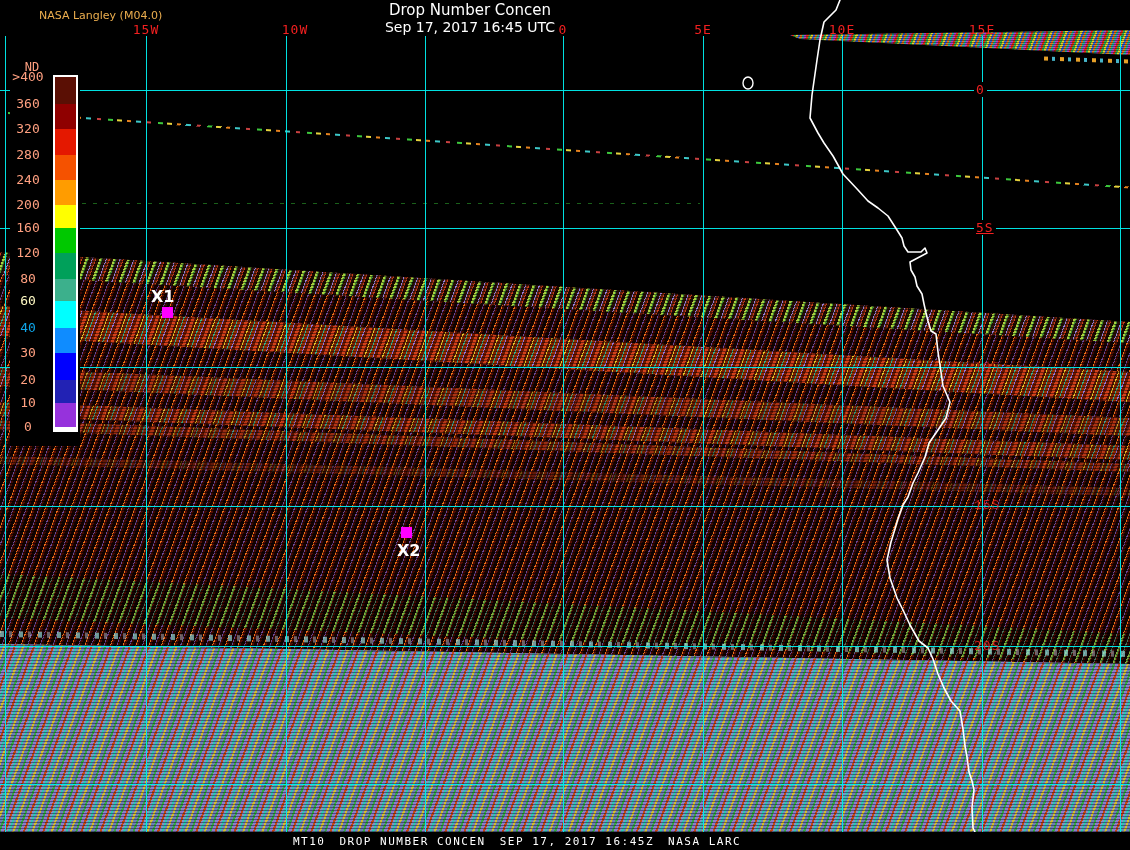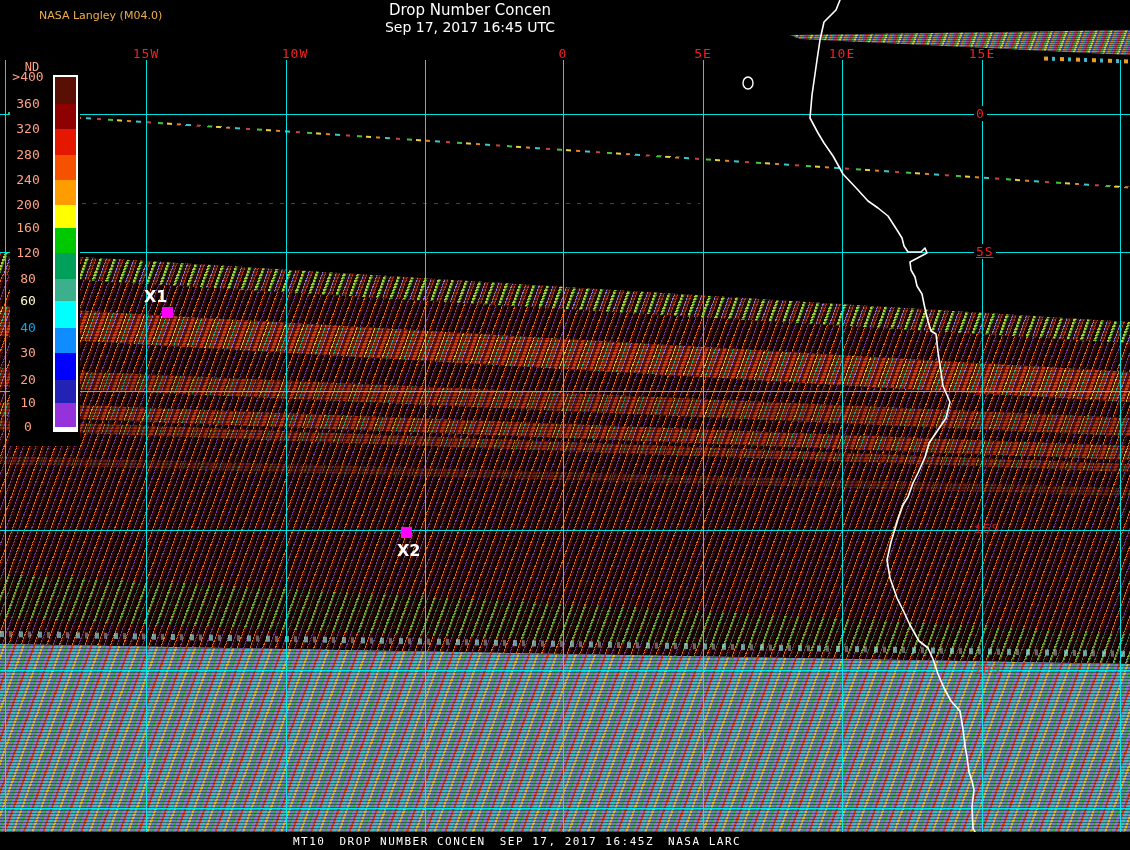--- a/index.html
+++ b/index.html
@@ -59,21 +59,21 @@
       #46B4C8 8px 11px,rgba(0,0,0,0) 11px 16px);}
   .dashed-line{position:absolute;z-index:4;left:8px;top:112px;width:1126px;height:2px;
     transform:rotate(3.8deg);transform-origin:0 0;
     background-image:repeating-linear-gradient(90deg,#3CC83C 0 5px,rgba(0,0,0,0) 5px 9px,
       #E6D23C 9px 14px,rgba(0,0,0,0) 14px 19px,#E6821E 19px 23px,rgba(0,0,0,0) 23px 28px,
       #3CC8C8 28px 33px,rgba(0,0,0,0) 33px 39px,#C84040 39px 43px,rgba(0,0,0,0) 43px 50px);}
   .green-dashes{position:absolute;z-index:2;left:60px;top:203px;width:640px;height:1px;opacity:.55;
     background-image:repeating-linear-gradient(90deg,#2FAF2F 0 4px,rgba(0,0,0,0) 4px 11px);}
 
   
-  #grid-layer{position:absolute;inset:0;z-index:5;margin-top:24px;}
+  #grid-layer{position:absolute;inset:0;z-index:5;}
   .vline{position:absolute;top:36px;bottom:18px;width:1px;opacity:.95;}
   .hline{position:absolute;left:0;right:0;height:1px;opacity:.95;}
   .lon-label{position:absolute;top:22px;transform:translateX(-50%);
     font:13px "DejaVu Sans Mono",monospace;letter-spacing:1px;}
   .lat-label{position:absolute;left:974px;font:13px "DejaVu Sans Mono",monospace;letter-spacing:1px;}
   .lat-label.bg{background:#000;padding:0 2px;}
 
   
   #coast-svg{position:absolute;left:0;top:0;z-index:6;}
 
@@ -191,21 +191,21 @@
     </div>
 
   <div class="src-label">NASA Langley (M04.0)</div>
   <div class="title-block">
     <div class="title-line1">Drop Number Concen</div>
     <div class="title-line2">Sep 17, 2017 16:45 UTC</div>
   </div>
 
   <div id="marker-layer">
       <div class="marker-box" style="left: 162px; top: 307px; background: rgb(255, 0, 255);"></div>
-      <div class="marker-label" style="left: 144px; top: 287px;">X1</div>
+      <div class="marker-label" style="left: 151px; top: 287px;">X1</div>
       <div class="marker-box" style="left: 401px; top: 527px; background: rgb(255, 0, 255);"></div>
       <div class="marker-label" style="left: 397px; top: 541px;">X2</div>
     </div>
 
   <div class="footer" id="footer-bar">
       <span>MT10</span>
       <span>DROP NUMBER CONCEN</span>
       <span>SEP 17, 2017 16:45Z</span>
       <span>NASA LARC</span>
     </div>

